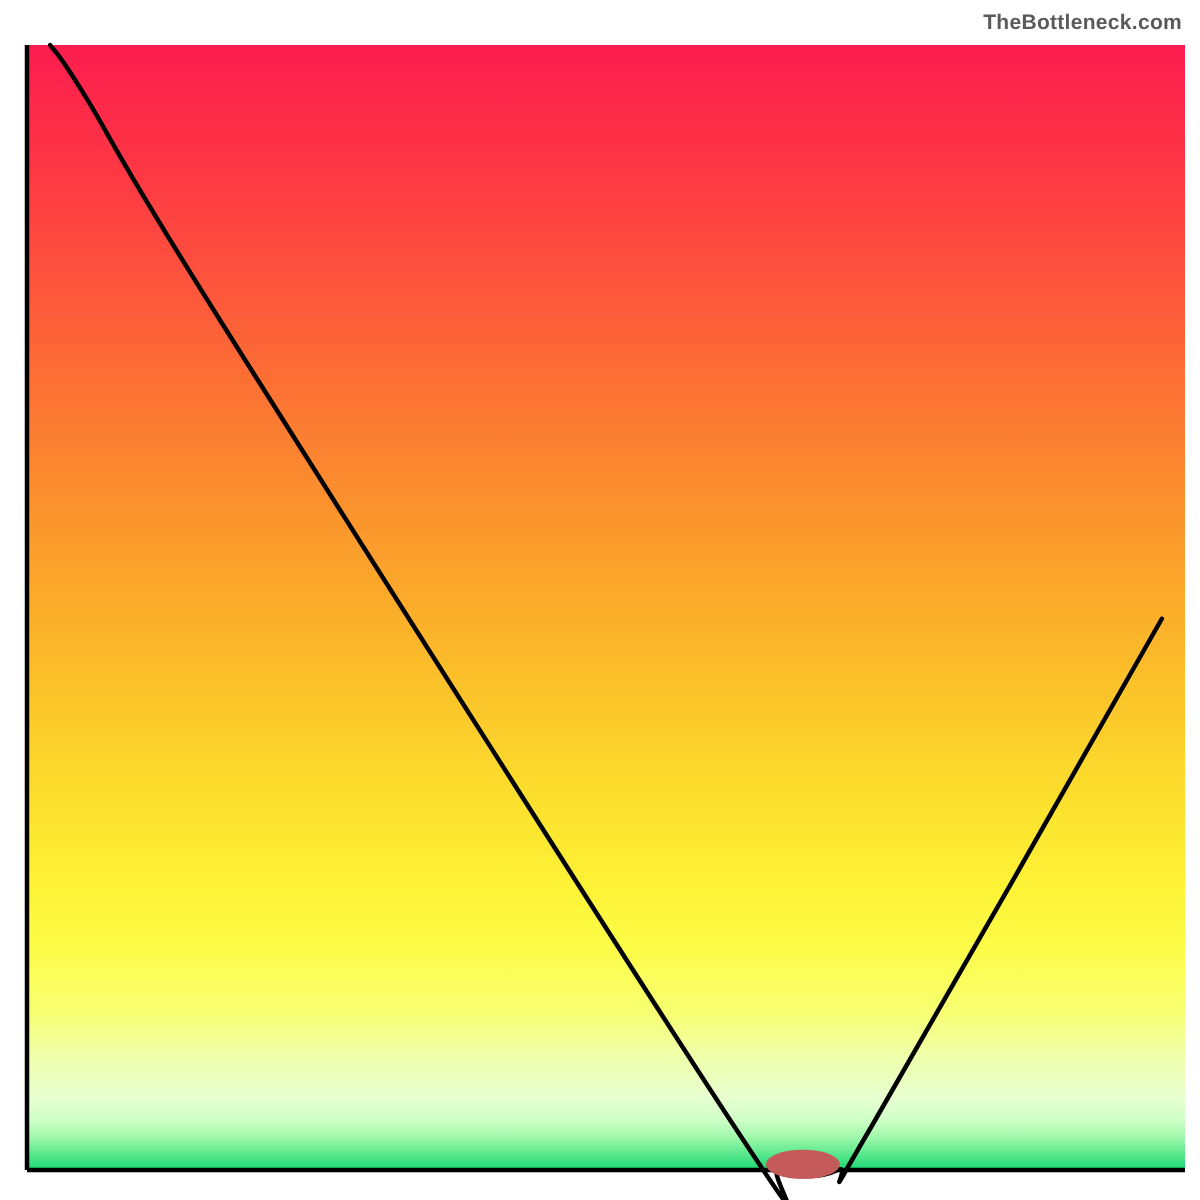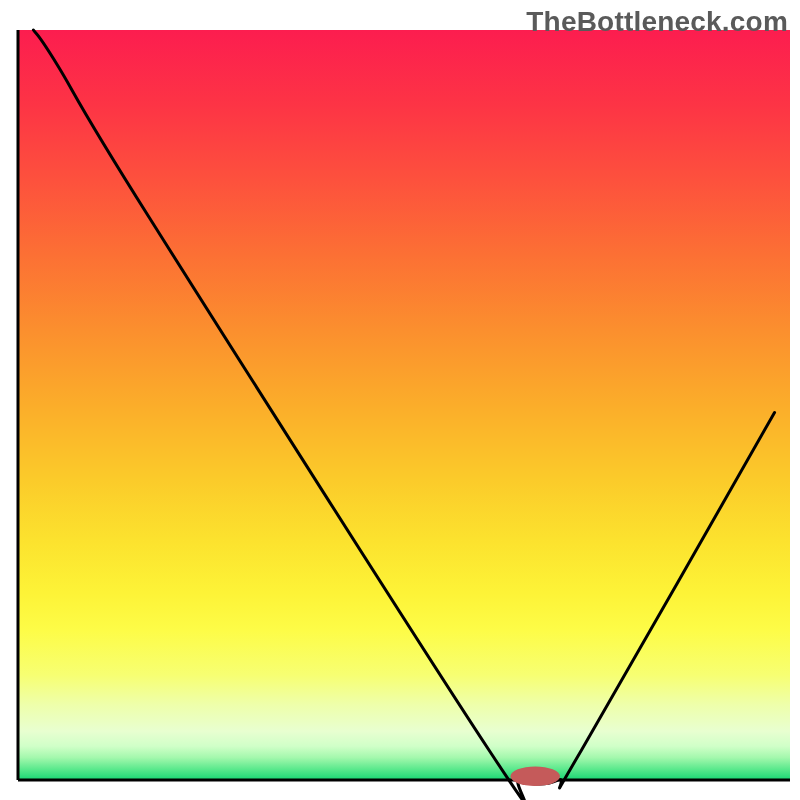--- a/index.html
+++ b/index.html
@@ -12,21 +12,21 @@
   }
   .container {
     position: relative;
     width: 800px;
     height: 800px;
   }
   .watermark {
     position: absolute;
     top: 6px;
     right: 12px;
-    font-size: 28px;
+    font-size: 14px;
     font-weight: 600;
     color: #5a5a5a;
     z-index: 10;
     letter-spacing: 0.2px;
   }
   svg.chart {
     position: absolute;
     top: 0;
     left: 0;
     width: 800px;

